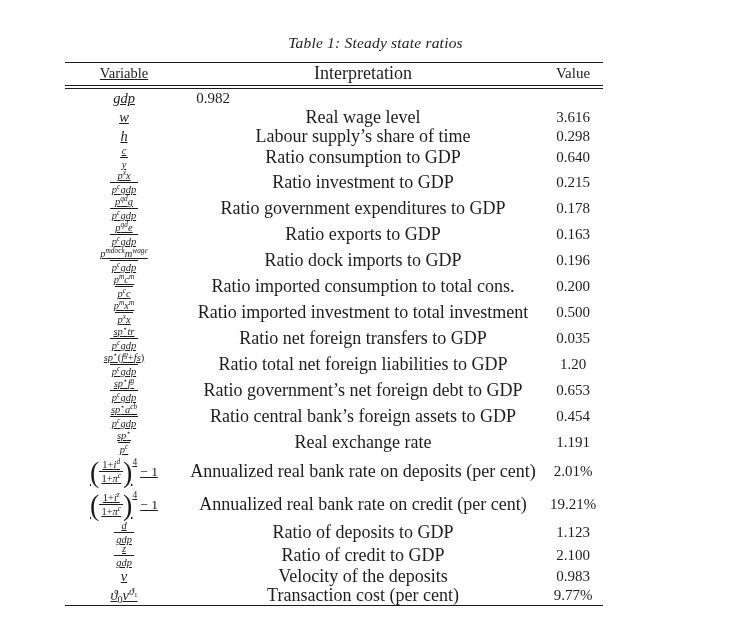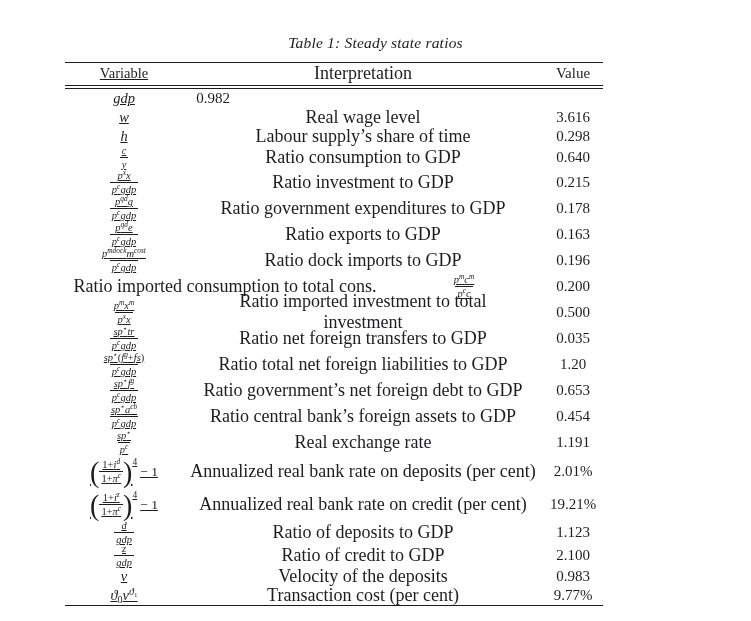--- a/index.html
+++ b/index.html
@@ -17,21 +17,21 @@
   .rule{border-top:1.4px solid #1d1d1f;height:0;}
   .header-row{display:flex;align-items:center;height:21px;font-size:15px;}
   .double-rule{height:2.4px;border-top:1.1px solid #1d1d1f;border-bottom:1.1px solid #1d1d1f;margin-top:1px;}
   .row{display:flex;align-items:center;}
   .cell{box-sizing:border-box;}
   .c-var{width:118px;display:flex;justify-content:center;align-items:center;font-size:14.5px;text-decoration:underline;}
   .c-int{flex:1;text-align:center;font-size:18px;}
   .c-val{width:60px;text-align:center;font-size:15px;}
   .h-plain{height:19px;}
   .h-sfrac{height:23px;}
-  .h-frac{height:26px;gap:20px;}
+  .h-frac{height:26px;}
   .h-big{height:33px;}
   
   .it{font-style:italic;}
   .up{font-style:normal;}
   .msup{font-size:0.7em;vertical-align:0.55em;line-height:0;}
   .msub{font-size:0.7em;vertical-align:-0.3em;line-height:0;}
   .mfrac{display:inline-flex;flex-direction:column;align-items:center;vertical-align:middle;font-size:10.5px;line-height:1.25;}
   .mfrac .num{padding:0 2px;}
   .mfrac .den{border-top:1px solid currentColor;padding:0 2px;}
   .pf{display:inline-flex;align-items:center;font-size:10.5px;}
@@ -113,35 +113,35 @@
               <span class="num"><span><span class="it">p</span><span class="msup"><span><span class="it">qd</span></span></span><span class="it">e</span></span></span>
               <span class="den"><span><span class="it">p</span><span class="msup"><span><span class="it">c</span></span></span><span class="it">gdp</span></span></span>
             </span>
           </div>
           <div class="cell c-int">Ratio exports to GDP</div>
           <div class="cell c-val">0.163</div>
         </div>
         <div class="row h-frac">
           <div class="cell c-var">
             <span class="mfrac">
-              <span class="num"><span><span class="it">p</span><span class="msup"><span><span class="it">mdock</span></span></span><span class="it">m</span><span class="msup"><span><span class="it">cost</span></span></span></span></span>
+              <span class="num"><span><span class="it">p</span><span class="msup"><span><span class="it">mdock</span></span></span><span class="it">m</span><span class="msup"><span><span class="it">wage</span></span></span></span></span>
               <span class="den"><span><span class="it">p</span><span class="msup"><span><span class="it">c</span></span></span><span class="it">gdp</span></span></span>
             </span>
           </div>
           <div class="cell c-int">Ratio dock imports to GDP</div>
           <div class="cell c-val">0.196</div>
         </div>
         <div class="row h-frac">
-          <div class="cell c-int">Ratio imported consumption to total cons.</div>
           <div class="cell c-var">
             <span class="mfrac">
               <span class="num"><span><span class="it">p</span><span class="msup"><span><span class="it">m</span></span></span><span class="it">c</span><span class="msup"><span><span class="it">m</span></span></span></span></span>
               <span class="den"><span><span class="it">p</span><span class="msup"><span><span class="it">c</span></span></span><span class="it">c</span></span></span>
             </span>
           </div>
+          <div class="cell c-int">Ratio imported consumption to total cons.</div>
           <div class="cell c-val">0.200</div>
         </div>
         <div class="row h-frac">
           <div class="cell c-var">
             <span class="mfrac">
               <span class="num"><span><span class="it">p</span><span class="msup"><span><span class="it">m</span></span></span><span class="it">x</span><span class="msup"><span><span class="it">m</span></span></span></span></span>
               <span class="den"><span><span class="it">p</span><span class="msup"><span><span class="it">x</span></span></span><span class="it">x</span></span></span>
             </span>
           </div>
           <div class="cell c-int">Ratio imported investment to total investment</div>

